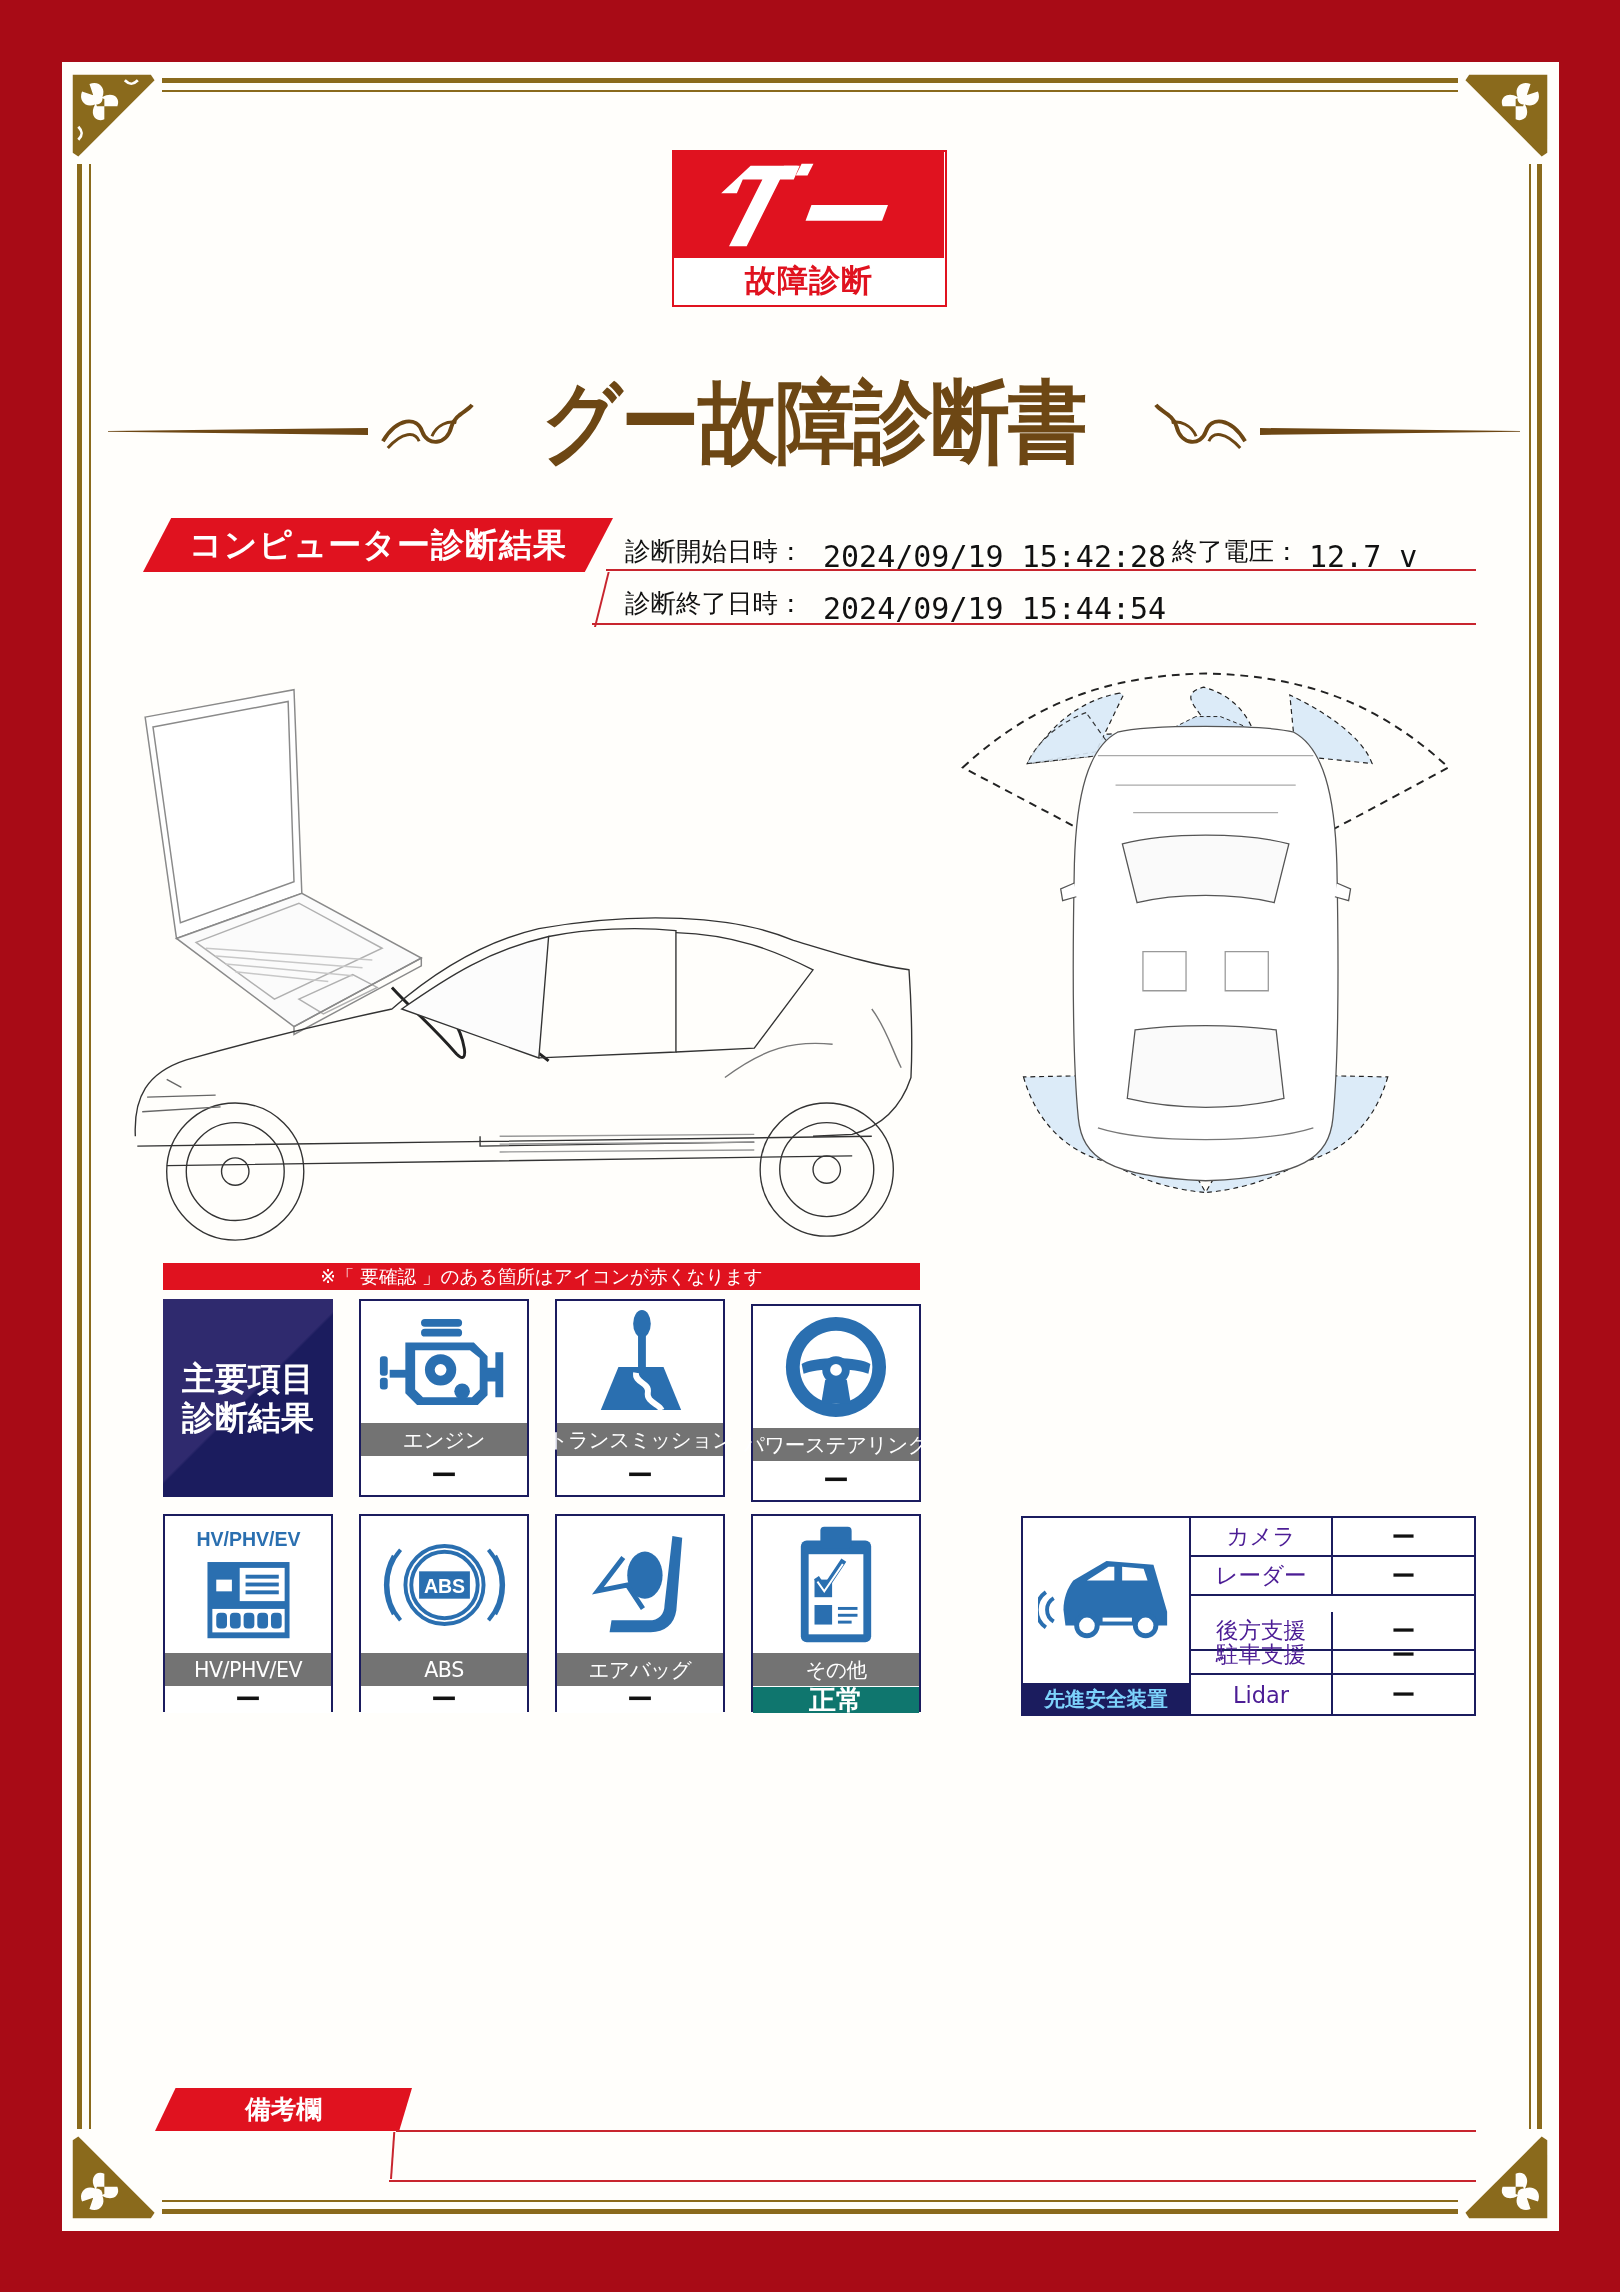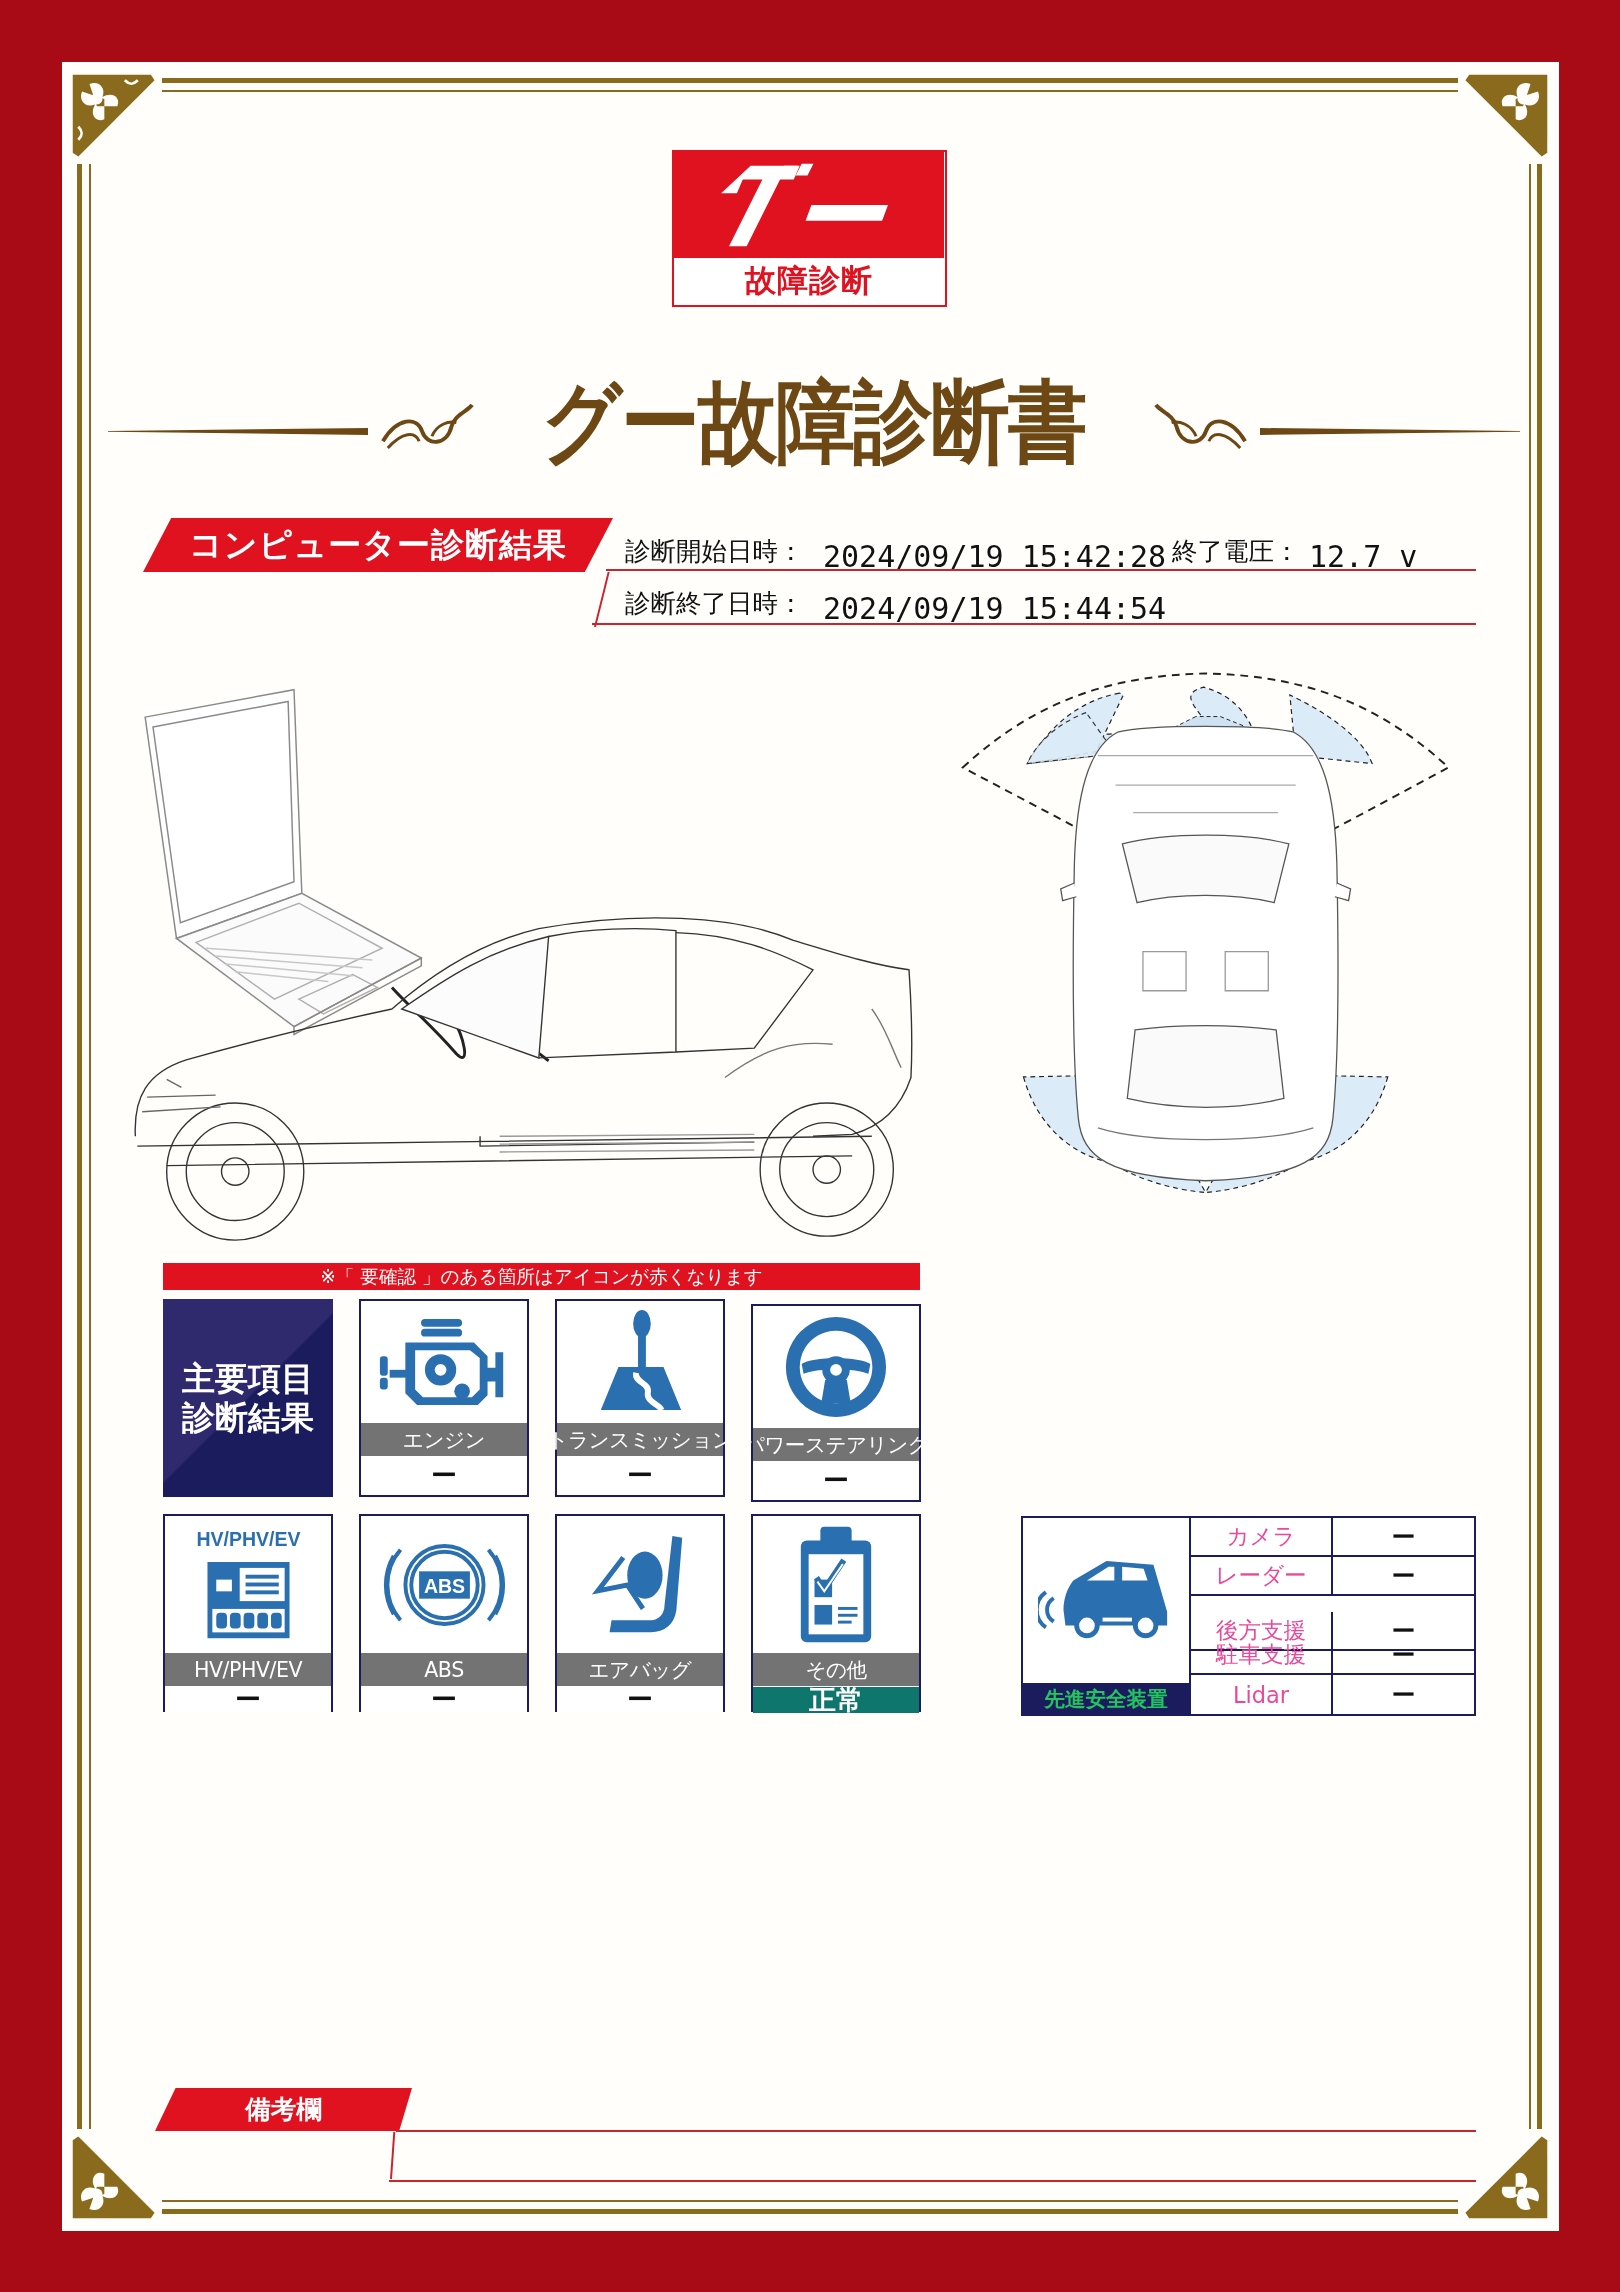--- a/index.html
+++ b/index.html
@@ -61,25 +61,25 @@
   .tile.row2 { height: 198px; }
   .tile.row2 .tile-icon { height: 137px; }
   .tile.row2 .tile-label { top: 137px; }
   .tile.row2 .tile-status { top: 171px; height: 23.5px; }
   .tile.row2 .tile-status { height: 25.5px; }
 
   
   .adas { position: absolute; left: 1021px; top: 1516px; width: 455px; height: 200px; border: 2px solid #1b1c5e; background: #fff; }
   .adas-left { position: absolute; left: 0; top: 0; width: 168px; height: 196px; border-right: 2px solid #1b1c5e; }
   .adas-icon { position: absolute; left: 0; top: 0; width: 166px; height: 165px; display: flex; align-items: center; justify-content: center; }
-  .adas-caption { position: absolute; left: 0; top: 165px; width: 166px; height: 31px; background: #1b1c5e; color: #22c55e; font-size: 20.6px; font-weight: bold;
+  .adas-caption { position: absolute; left: 0; top: 165px; width: 166px; height: 31px; background: #1b1c5e; color: #7dd3fc; font-size: 20.6px; font-weight: bold;
     display: flex; align-items: center; justify-content: center; }
   .adas-row { position: absolute; left: 168px; width: 283px; height: 39px; border-bottom: 2px solid #1b1c5e; display: flex; }
   .adas-row:last-child { border-bottom: none; }
-  .adas-name { width: 142px; height: 100%; border-right: 2px solid #1b1c5e; display: flex; align-items: center; justify-content: center; font-size: 22.5px; color: #ec4899; }
+  .adas-name { width: 142px; height: 100%; border-right: 2px solid #1b1c5e; display: flex; align-items: center; justify-content: center; font-size: 22.5px; color: #4c1d95; }
   .adas-val { flex: 1; display: flex; align-items: center; justify-content: center; font-size: 23.5px; font-weight: bold; color: #111; }
 
   
   .rm-tag { left: 155px; top: 2088px; width: 257px; height: 43px; clip-path: polygon(8% 0, 100% 0, 95% 100%, 0 100%); font-size: 25.5px; text-align: center; }
 </style>
 </head>
 <body>
 
 <div class="page"></div>
 <div class="gold-frame-outer"></div>

